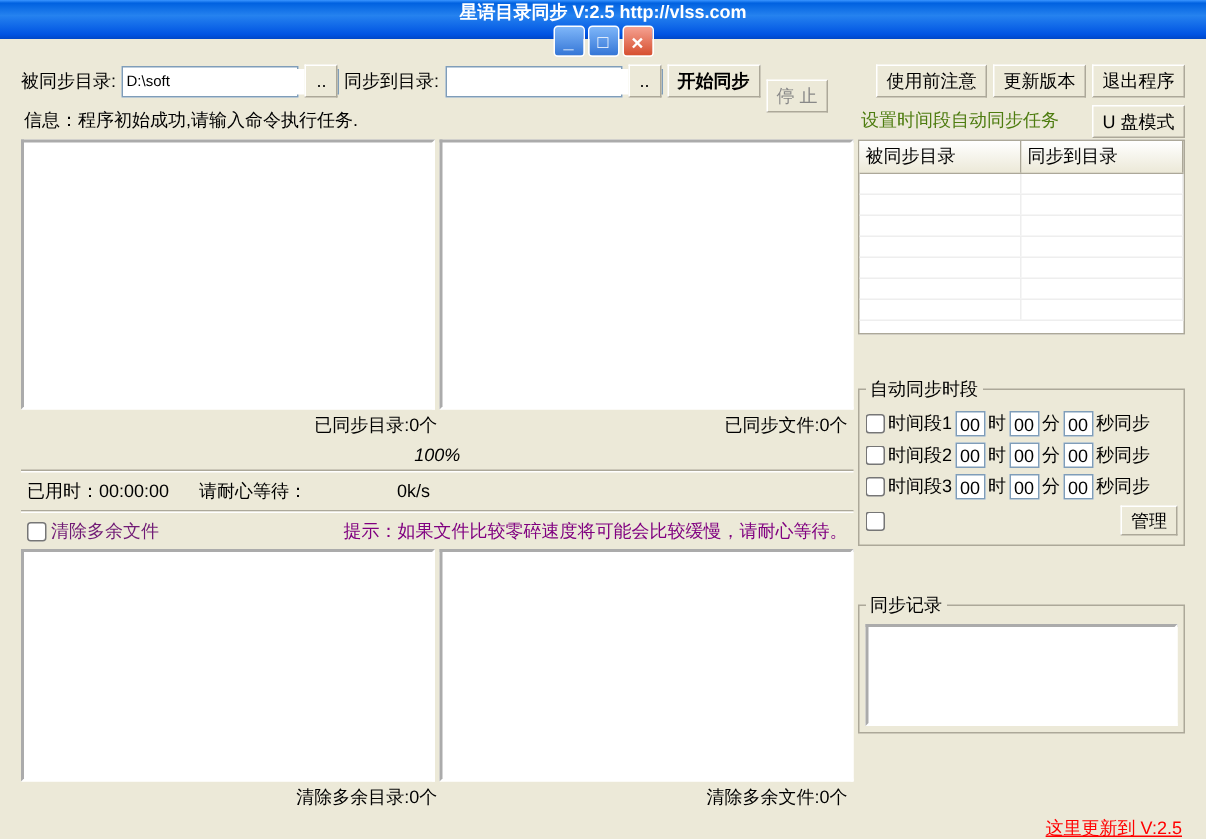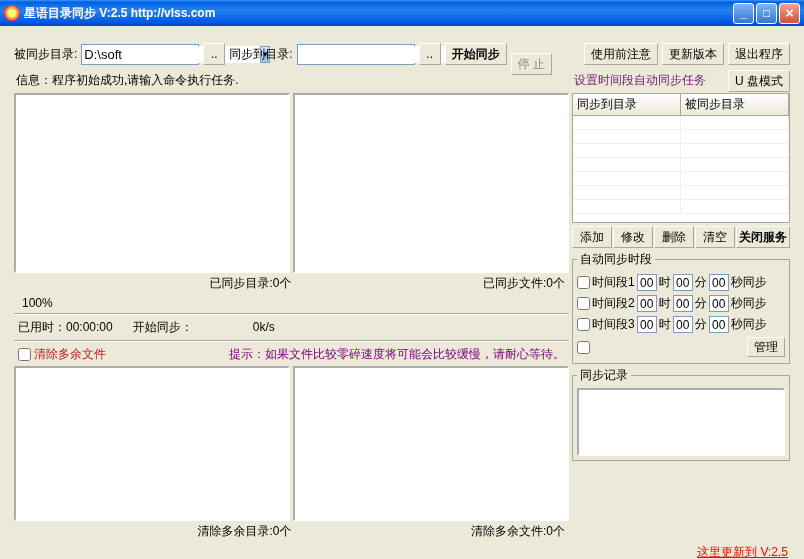--- a/index.html
+++ b/index.html
@@ -1,69 +1,69 @@
 <!DOCTYPE html>
 <html><head>
 <meta charset="utf-8">
 <style>
 * { box-sizing: border-box; margin: 0; padding: 0; font-family: "SimSun", "宋体", sans-serif; font-size: 12px; }
 body { background: #ece9d8; width: 804px; height: 559px; overflow: hidden; }
 
-.titlebar { height: 26px; background: linear-gradient(to bottom, #3a95ff 0%, #0061e0 8%, #2582ef 40%, #0054e3 88%, #0047c7 100%); display: flex; align-items: center; padding: 0 4px; color: #fff; font-weight: bold; font-size: 13px; }
+.titlebar { height: 26px; background: linear-gradient(to bottom, #3a95ff 0%, #0061e0 8%, #2582ef 40%, #0054e3 88%, #0047c7 100%); display: flex; align-items: center; padding: 0 4px; color: #fff; font-weight: bold; font-size: 13px; flex-direction: column; }
 .titlebar .icon { width: 16px; height: 16px; background: radial-gradient(circle, #ff6 30%, #f33 70%); border-radius: 50%; margin-right: 4px; }
 .titlebar .title { flex: 1; }
 .winbtns { display: flex; gap: 2px; }
 .winbtn { width: 21px; height: 21px; border: 1px solid #fff; border-radius: 3px; display: flex; align-items: center; justify-content: center; font-weight: bold; font-family: Arial; }
 .winbtn.min, .winbtn.max { background: linear-gradient(to bottom, #7eb6f9, #3576d6); color: #fff; }
 .winbtn.close { background: linear-gradient(to bottom, #f5a191, #d64f2f); color: #fff; font-size: 14px; }
 
 .body { padding: 14px; height: 533px; }
 .row1 { display: flex; align-items: center; gap: 4px; height: 28px; padding: 2px 0; }
 .lbl { white-space: nowrap; }
 .combo { border: 1px solid #7f9db9; background: #fff; height: 21px; display: flex; align-items: center; padding: 0 2px; }
-.combo input { border: none; outline: none; flex: 1; font-size: 13px; height: 17px; }
+.combo input { border: none; outline: none; flex: 1; font-size: 10px; height: 17px; }
 .combo .dd { width: 15px; height: 17px; background: linear-gradient(to bottom, #d6e8ff, #9ec4f0); border: 1px solid #7f9db9; display: flex; align-items: center; justify-content: center; font-size: 8px; }
 .btn { background: #ece9d8; border: 1px solid #aca899; border-top-color: #fff; border-left-color: #fff; padding: 2px 6px; height: 22px; cursor: pointer; white-space: nowrap; }
 .btn.bold { font-weight: bold; }
 .btn.disabled { color: #888; margin-top: 20px; }
 .dotbtn { width: 22px; text-align: center; }
 
 .main { display: flex; gap: 3px; height: 497px; }
 .left { flex: 1; display: flex; flex-direction: column; }
 .right { width: 218px; display: flex; flex-direction: column; }
 
 .info { padding: 4px 2px; }
 .panes2 { display: flex; gap: 3px; }
 .pane { border: 2px inset #fff; background: #fff; }
 .pane.top { height: 180px; flex: 1; }
 .counts { display: flex; padding: 2px 4px; }
 .counts span { flex: 1; text-align: right; }
-.pct { text-align: left; padding: 2px 8px; }
+.pct { text-align: center; padding: 2px 8px; font-style: italic; }
 .divline { border-top: 1px solid #aca899; border-bottom: 1px solid #fff; margin: 1px 0; }
 .statrow { display: flex; padding: 3px 4px; gap: 20px; }
 .hintrow { display: flex; padding: 3px 4px; }
 .hintrow .cb { margin-right: 3px; }
-.hintrow .red { color: #b91c1c; font-family: Liberation Serif, serif; }
+.hintrow .red { color: #701a75; font-family: Liberation Serif, serif; }
 .hintrow .purple { color: #800080; margin-left: auto; }
 .pane.bot { height: 155px; flex: 1; }
 .footer { display: flex; padding: 4px; }
 .footer .ad { color: #f00; text-decoration: underline; }
 
-.redlbl { color: #701a75; padding: 4px 2px; }
+.redlbl { color: #4d7c0f; padding: 4px 2px; }
 .rightrow1 { display: flex; align-items: center; gap: 2px; }
 .table { border: 1px solid #aca899; background: #fff; height: 130px; }
 .thead { display: flex; background: #ece9d8; border-bottom: 1px solid #aca899; }
 .th { flex: 1; border-right: 1px solid #aca899; padding: 2px 4px; background: linear-gradient(to bottom, #fff, #ece9d8); }
 .tbody { height: 108px; }
 .trow { display: flex; border-bottom: 1px solid #eee; height: 14px; }
 .td { flex: 1; border-right: 1px solid #eee; }
 .btnrow { display: flex; gap: 1px; padding: 3px 0; }
 .btnrow .btn { flex: 1; padding: 2px 2px; font-size: 12px; }
 
-fieldset { border: 1px solid #aca899; padding: 4px; margin-bottom: 3px; }
+fieldset { border: 1px solid #aca899; padding: 4px; margin-bottom: 3px; margin-top: 28px; }
 fieldset legend { padding: 0 3px; }
 .tsrow { display: flex; align-items: center; gap: 2px; padding: 2px 0; white-space: nowrap; }
 .tsrow input[type=checkbox] { width: 13px; height: 13px; }
 .numbox { width: 20px; height: 17px; border: 1px solid #7f9db9; background: #fff; text-align: right; display: inline-flex; align-items: center; justify-content: center; }
 .spinbox { width: 38px; height: 18px; border: 1px solid #7f9db9; background: #fff; display: flex; }
 .spinbox .v { flex: 1; }
 .spinbox .sp { width: 12px; display: flex; flex-direction: column; }
 .spinbox .sp div { flex: 1; border-left: 1px solid #7f9db9; font-size: 6px; text-align: center; line-height: 7px; background: #ece9d8; }
 .logbox { border: 2px inset #fff; background: #fff; height: 68px; }
 .verlink { text-align: right; color: #f00; text-decoration: underline; padding: 4px 2px; margin-top: auto; }
@@ -111,21 +111,21 @@
         <div class="pane top"></div>
       </div>
       <div class="counts">
         <span>已同步目录:0个</span>
         <span>已同步文件:0个</span>
       </div>
       <div class="pct">100%</div>
       <div class="divline"></div>
       <div class="statrow">
         <span><span>已用时：</span><span>00:00:00</span></span>
-        <span><span>开始同步：</span><span style="margin-left:60px">0k/s</span></span>
+        <span><span>请耐心等待：</span><span style="margin-left:60px">0k/s</span></span>
       </div>
       <div class="divline"></div>
       <div class="hintrow">
         <input type="checkbox" class="cb" style="">
         <span class="red">清除多余文件</span>
         <span class="purple">提示：如果文件比较零碎速度将可能会比较缓慢，请耐心等待。</span>
       </div>
       <div class="panes2">
         <div class="pane bot"></div>
         <div class="pane bot"></div>
@@ -136,22 +136,22 @@
       </div>
     </div>
 
     <div class="right">
       <div class="rightrow1">
         <span class="redlbl">设置时间段自动同步任务</span>
         <button class="btn" style="margin-left:auto">U 盘模式</button>
       </div>
       <div class="table">
         <div class="thead">
+          <div class="th">被同步目录</div>
           <div class="th">同步到目录</div>
-          <div class="th">被同步目录</div>
         </div>
         <div class="tbody">
           <div class="trow">
               <div class="td"></div>
               <div class="td"></div>
             </div>
           <div class="trow">
               <div class="td"></div>
               <div class="td"></div>
             </div>
@@ -169,27 +169,20 @@
             </div>
           <div class="trow">
               <div class="td"></div>
               <div class="td"></div>
             </div>
           <div class="trow">
               <div class="td"></div>
               <div class="td"></div>
             </div>
         </div>
-      </div>
-      <div class="btnrow">
-        <button class="btn">添加</button>
-        <button class="btn">修改</button>
-        <button class="btn">删除</button>
-        <button class="btn">清空</button>
-        <button class="btn bold">关闭服务</button>
       </div>
       <fieldset>
         <legend>自动同步时段</legend>
         <div class="tsrow">
           <input type="checkbox" style="">
           <span>时间段1</span>
           <span class="numbox">00</span>
             <span>时</span>
           <span class="numbox">00</span>
             <span>分</span>

